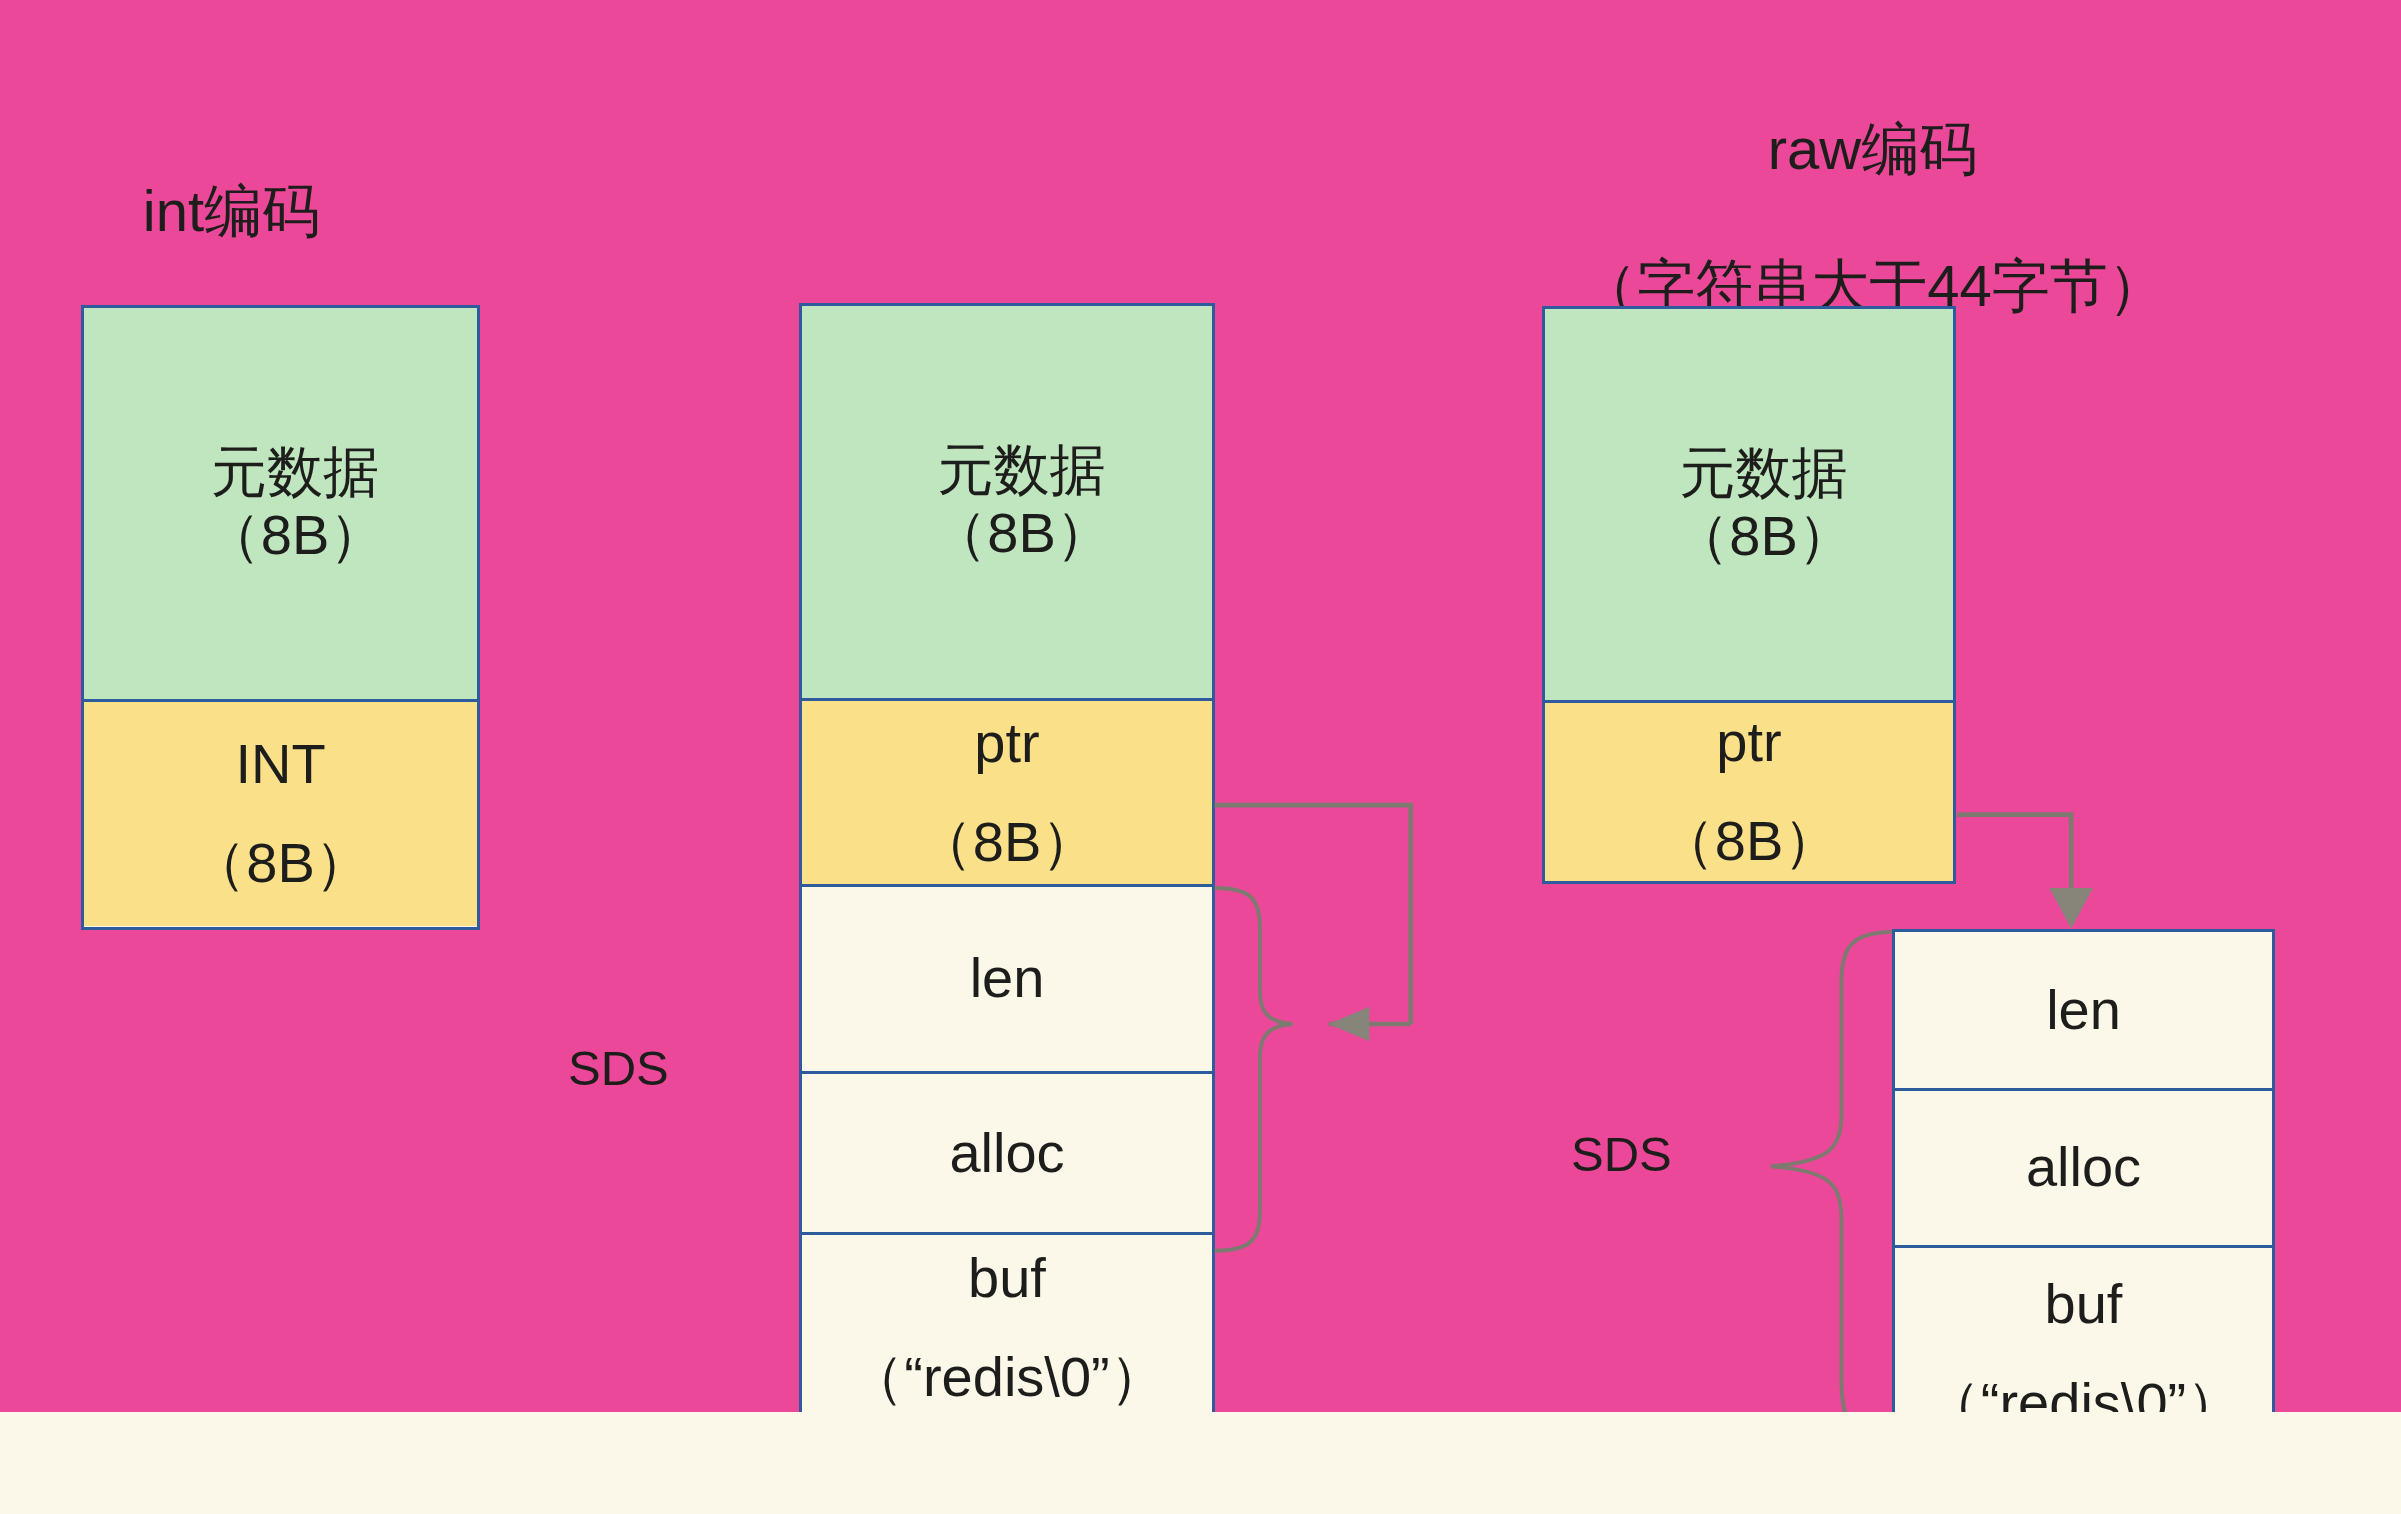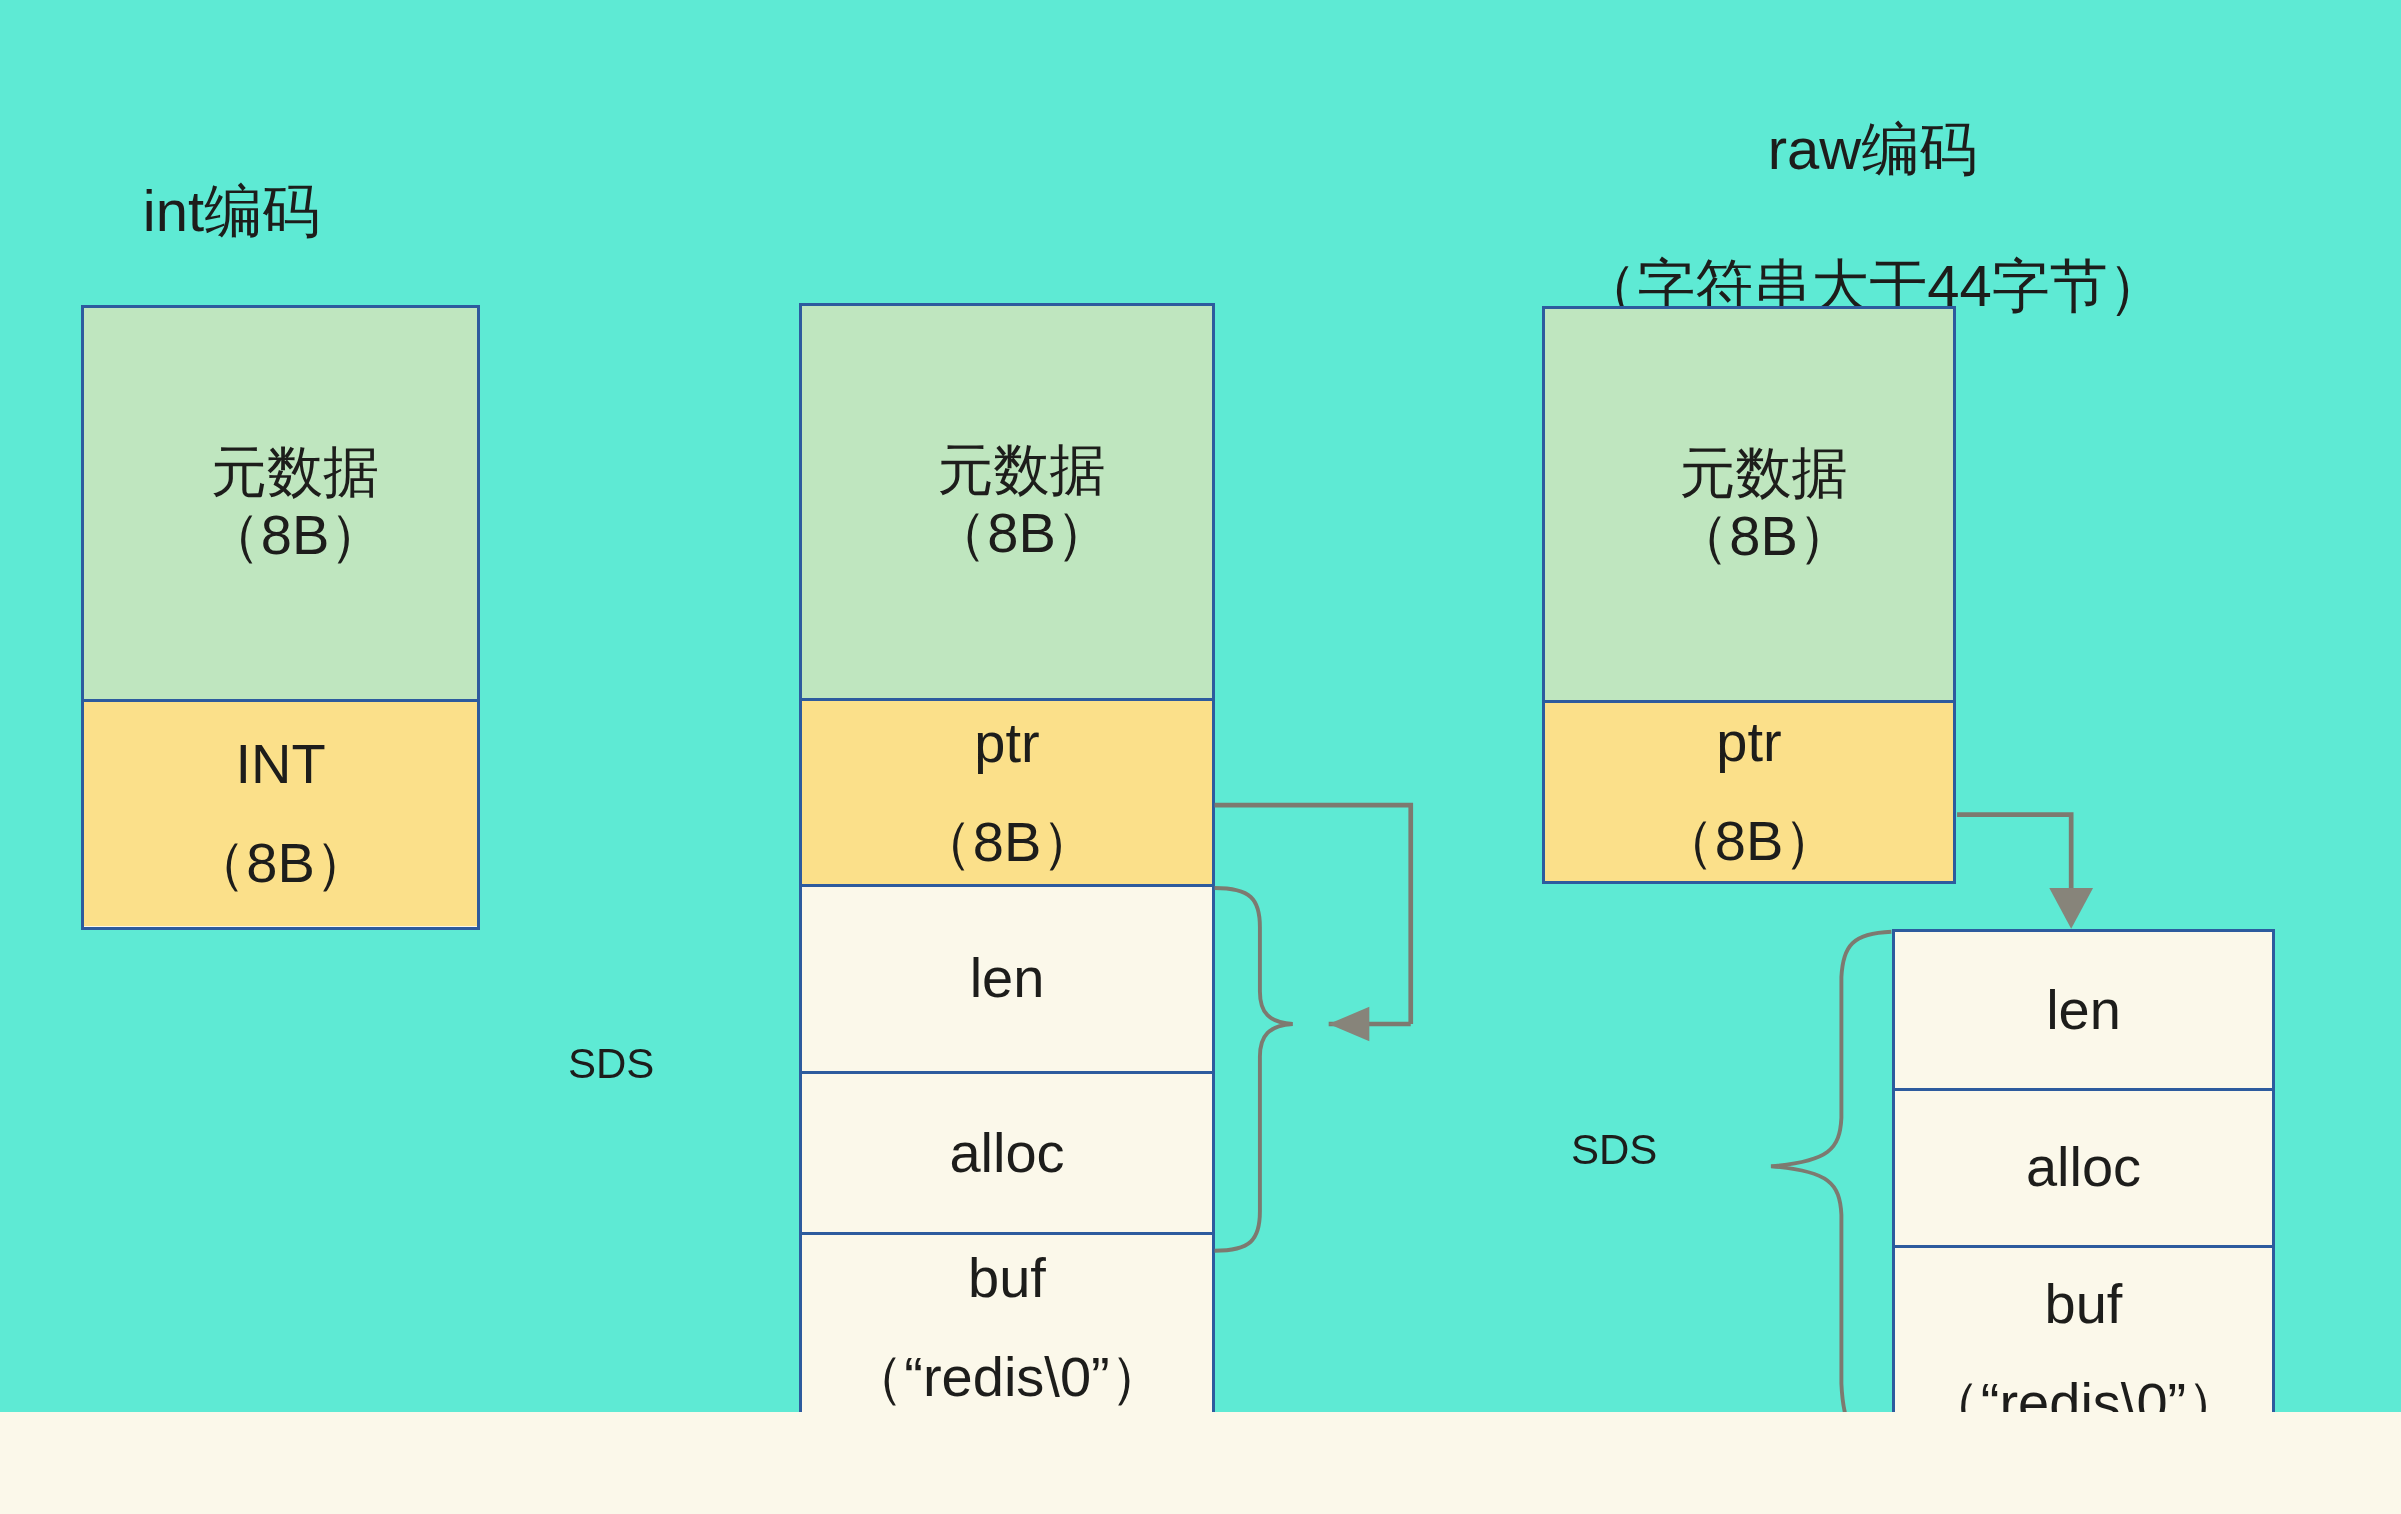--- a/index.html
+++ b/index.html
@@ -8,21 +8,21 @@
     background: #fbf8ea;
   }
   body {
     font-family: "Liberation Sans", "DejaVu Sans", sans-serif;
     color: #1d1d1b;
   }
   #canvas {
     position: relative;
     width: 2401px;
     height: 1412px;
-    background: #5eead4;
+    background: #ec4899;
     overflow: hidden;
   }
   .hdr {
     position: absolute;
     text-align: center;
     font-size: 58px;
     line-height: 1.18;
     color: #1d1d1b;
     white-space: pre-line;
     letter-spacing: 0px;
@@ -47,21 +47,21 @@
     color: #1d1d1b;
     text-align: center;
   }
   .cell .l2 { display:block; }
   .cell-meta   { background: #bfe6bf; padding-left: 29px; }
   .cell-accent { background: #fbe08a; }
   .cell-plain  { background: #fbf8ea; }
   .div-top { border-top: 3.9px solid #2d5b9e; gap: 36px; }
   .sds-label {
     position: absolute;
-    font-size: 42px;
+    font-size: 49px;
     color: #1d1d1b;
     white-space: nowrap;
   }
   svg.overlay {
     position: absolute;
     left: 0; top: 0;
     width: 2401px;
     height: 1515px;
     pointer-events: none;
   }

